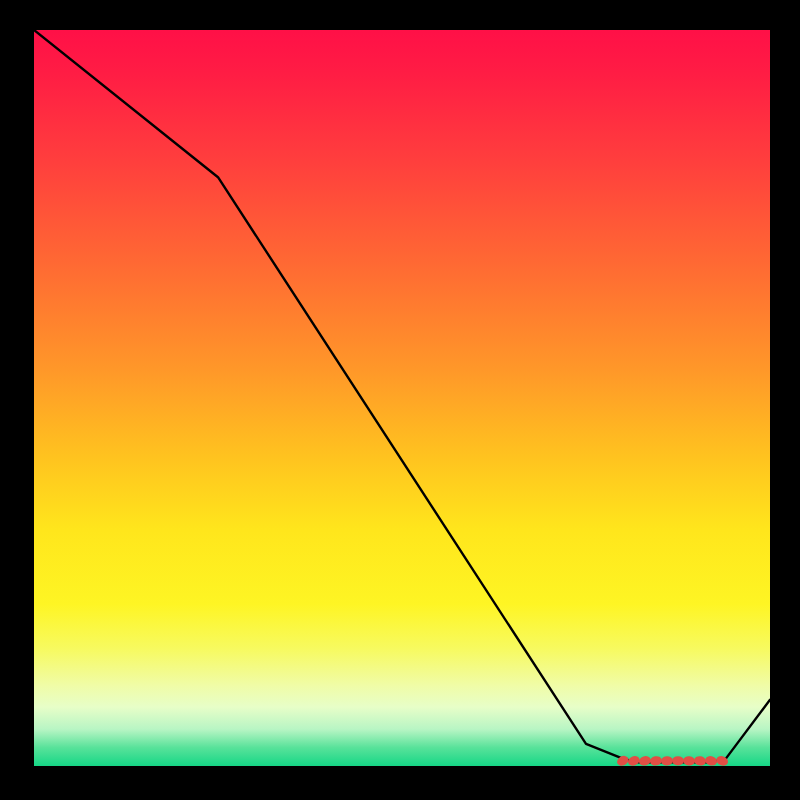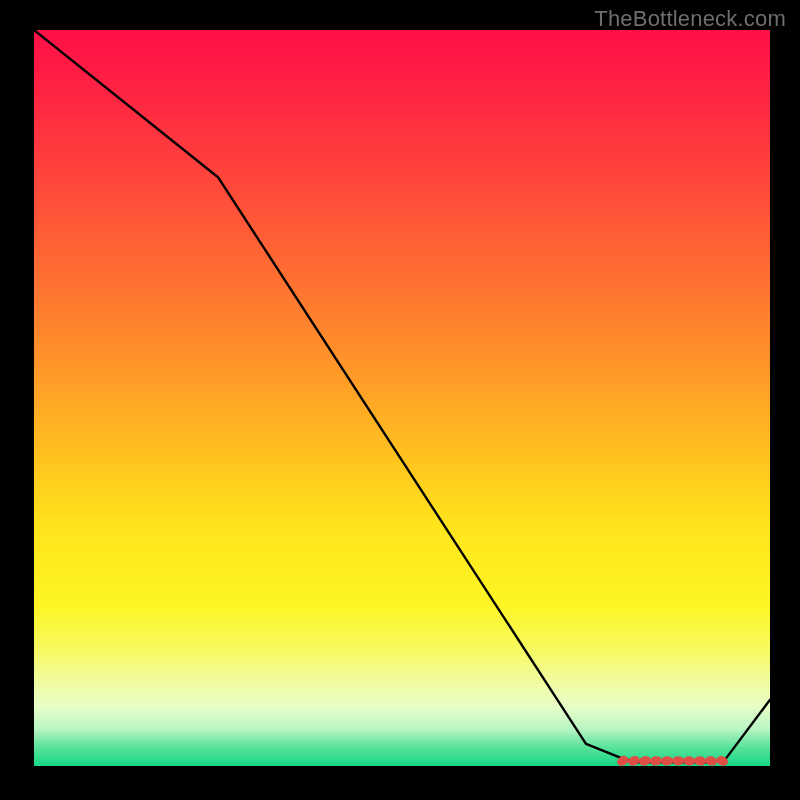--- a/index.html
+++ b/index.html
@@ -75,21 +75,20 @@
   .marker {
     fill: #e04f45;
     stroke: none;
   }
 </style>
 </head>
 <body>
 
 <div class="frame">
 
-  <div class="watermark">TheBottleneck.com</div>
 
   <div class="plot">
     <div class="gradient"></div>
 
     <svg class="svg-layer" viewBox="0 0 736 736" preserveAspectRatio="none">
       <path class="curve" d="M0.00 0.00 L184.00 147.20 L552.00 713.92 L588.80 728.64 L603.52 732.32 L618.24 732.32 L632.96 732.32 L647.68 732.32 L662.40 732.32 L677.12 732.32 L691.84 728.64 L736.00 669.76"></path>
       <g>
           <ellipse cx="588.80" cy="730.85" rx="6" ry="4.6" class="marker" transform="rotate(-30.0 588.80 730.85)"></ellipse>
           <ellipse cx="599.84" cy="730.85" rx="6" ry="4.6" class="marker" transform="rotate(-24.0 599.84 730.85)"></ellipse>
           <ellipse cx="610.88" cy="730.85" rx="6" ry="4.6" class="marker" transform="rotate(-18.0 610.88 730.85)"></ellipse>

